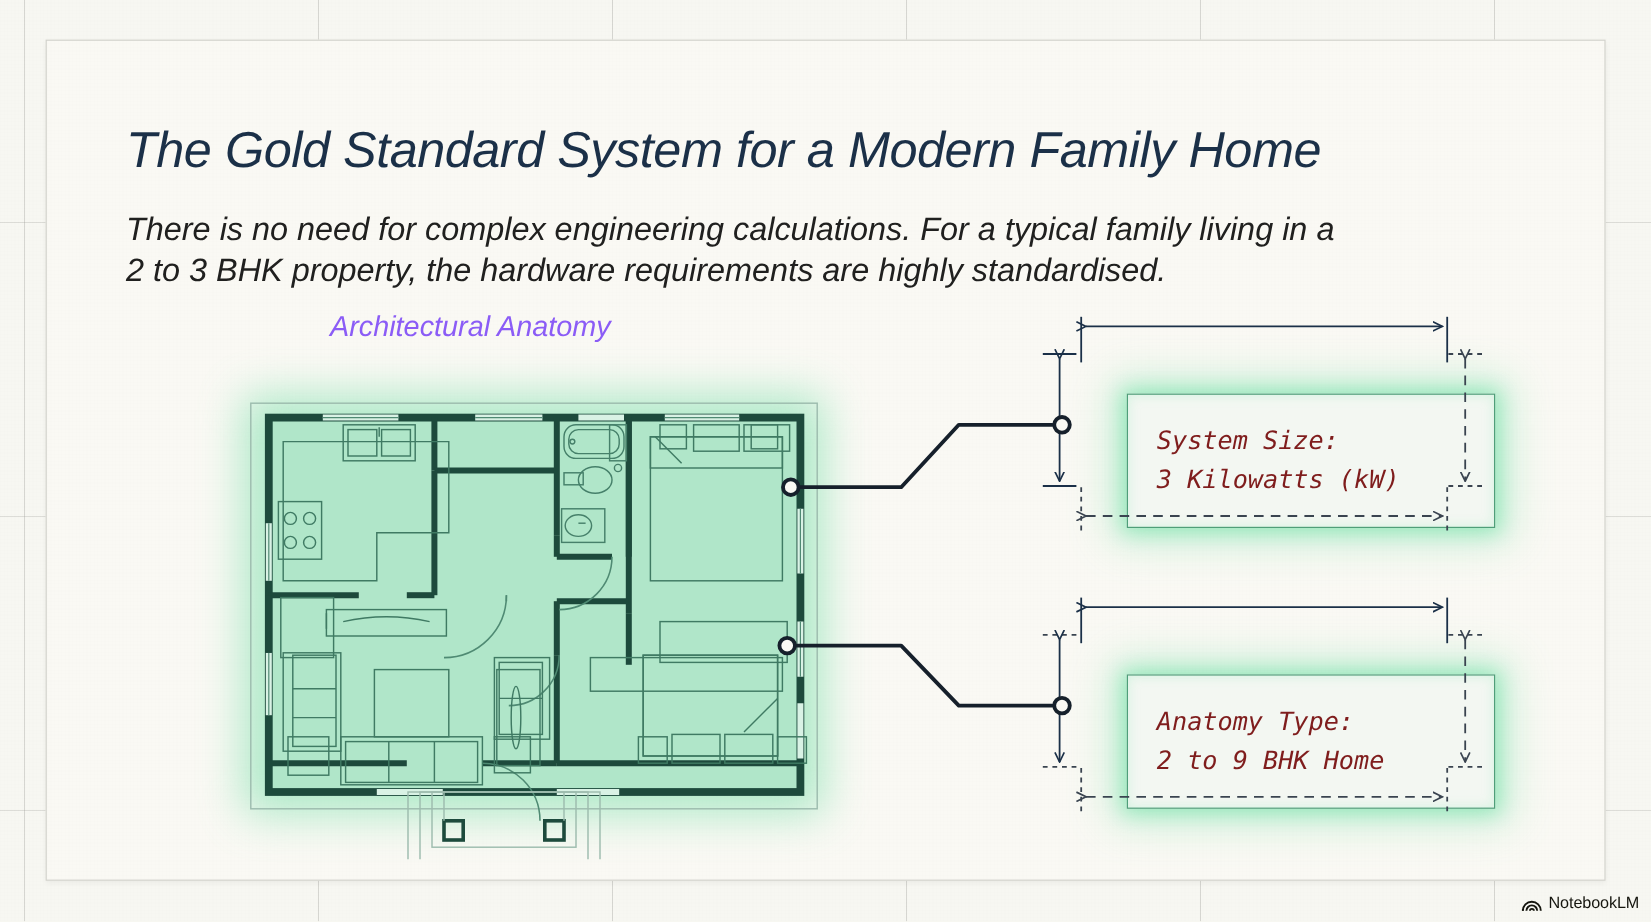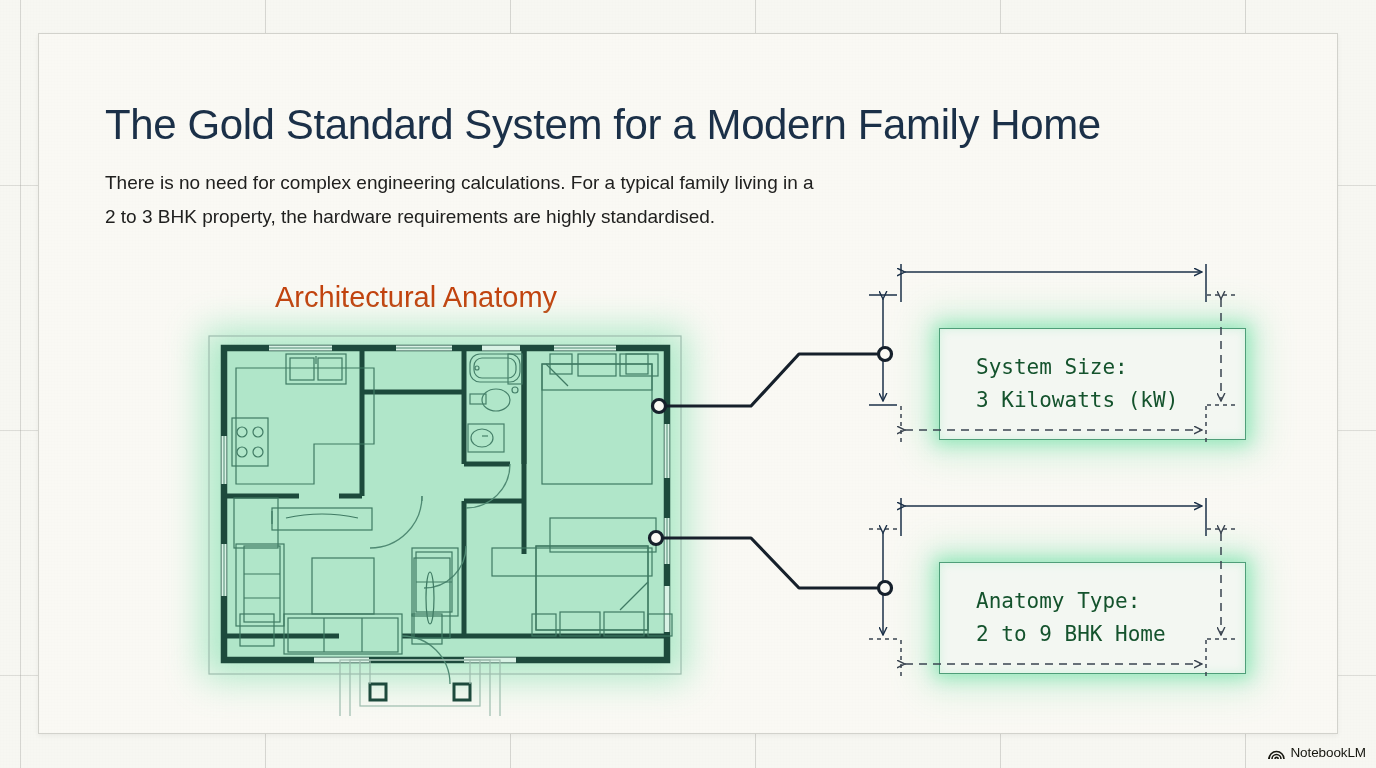--- a/index.html
+++ b/index.html
@@ -33,20 +33,21 @@
       repeating-linear-gradient(90deg, rgba(0,0,0,.010) 0 1px, transparent 1px 3px);
   }
   
   #card {
     position: absolute;
     left: 38px; top: 33px;
     width: 1298px; height: 699px;
     background: #faf9f4;
     border: 1px solid #d2d2cc;
     box-shadow: 0 2px 5px rgba(0,0,0,.05);
+    font-style: italic;
   }
   #card-noise {
     position: absolute; inset: 0;
     pointer-events: none;
     opacity: .5;
     background-image:
       repeating-linear-gradient(0deg, rgba(0,0,0,.010) 0 1px, transparent 1px 3px),
       repeating-linear-gradient(90deg, rgba(0,0,0,.008) 0 1px, transparent 1px 3px);
   }
   
@@ -57,34 +58,33 @@
     font-size: 42px;
     font-weight: 400;
     letter-spacing: -.4px;
     color: #1b3048;
     white-space: nowrap;
   }
   #subtitle {
     position: absolute;
     left: 66px; top: 113px;
     width: 1120px;
-    font-size: 19px;
+    font-size: 27px;
     line-height: 34px;
     font-weight: 400;
     color: #20201f;
   }
   #subtitle .l2 { display:block; }
   
   #plan-caption {
     position: absolute;
     left: 236px; top: 225px;
-    font-size: 29px;
-    color: #c2410c;
+    font-size: 24px;
+    color: #8b5cf6;
     white-space: nowrap;
-    margin-top: 22px;
   }
   
   #plan-wrap {
     position: absolute;
     left: 125px; top: 262px;
     width: 520px; height: 420px;
   }
   #plan-glow {
     position: absolute;
     left: 38px; top: 33px;
@@ -99,26 +99,26 @@
   .callout {
     position: absolute;
     background: #f3f7f2;
     border: 1.6px solid #4f9e79;
     box-shadow: 0 0 16px 4px rgba(110,225,165,.62),
                 0 0 34px 12px rgba(110,225,165,.32),
                 inset 0 0 10px rgba(150,235,190,.35);
   }
   .callout-text {
     position: absolute;
-    left: 36px; top: 50%;
+    left: 24px; top: 50%;
     transform: translateY(-50%);
     font-family: "DejaVu Sans Mono", "Liberation Mono", monospace;
     font-size: 21px;
     line-height: 33px;
-    color: #14532d;
+    color: #7f1d1d;
     white-space: pre;
   }
   #callout-1 { left: 900px; top: 294px;  width: 305px; height: 110px; }
   #callout-2 { left: 900px; top: 528px;  width: 305px; height: 110px; }
   
   #dims { position:absolute; left:0; top:0; }
   
   #logo {
     position: absolute;
     right: 10px; bottom: 8px;

